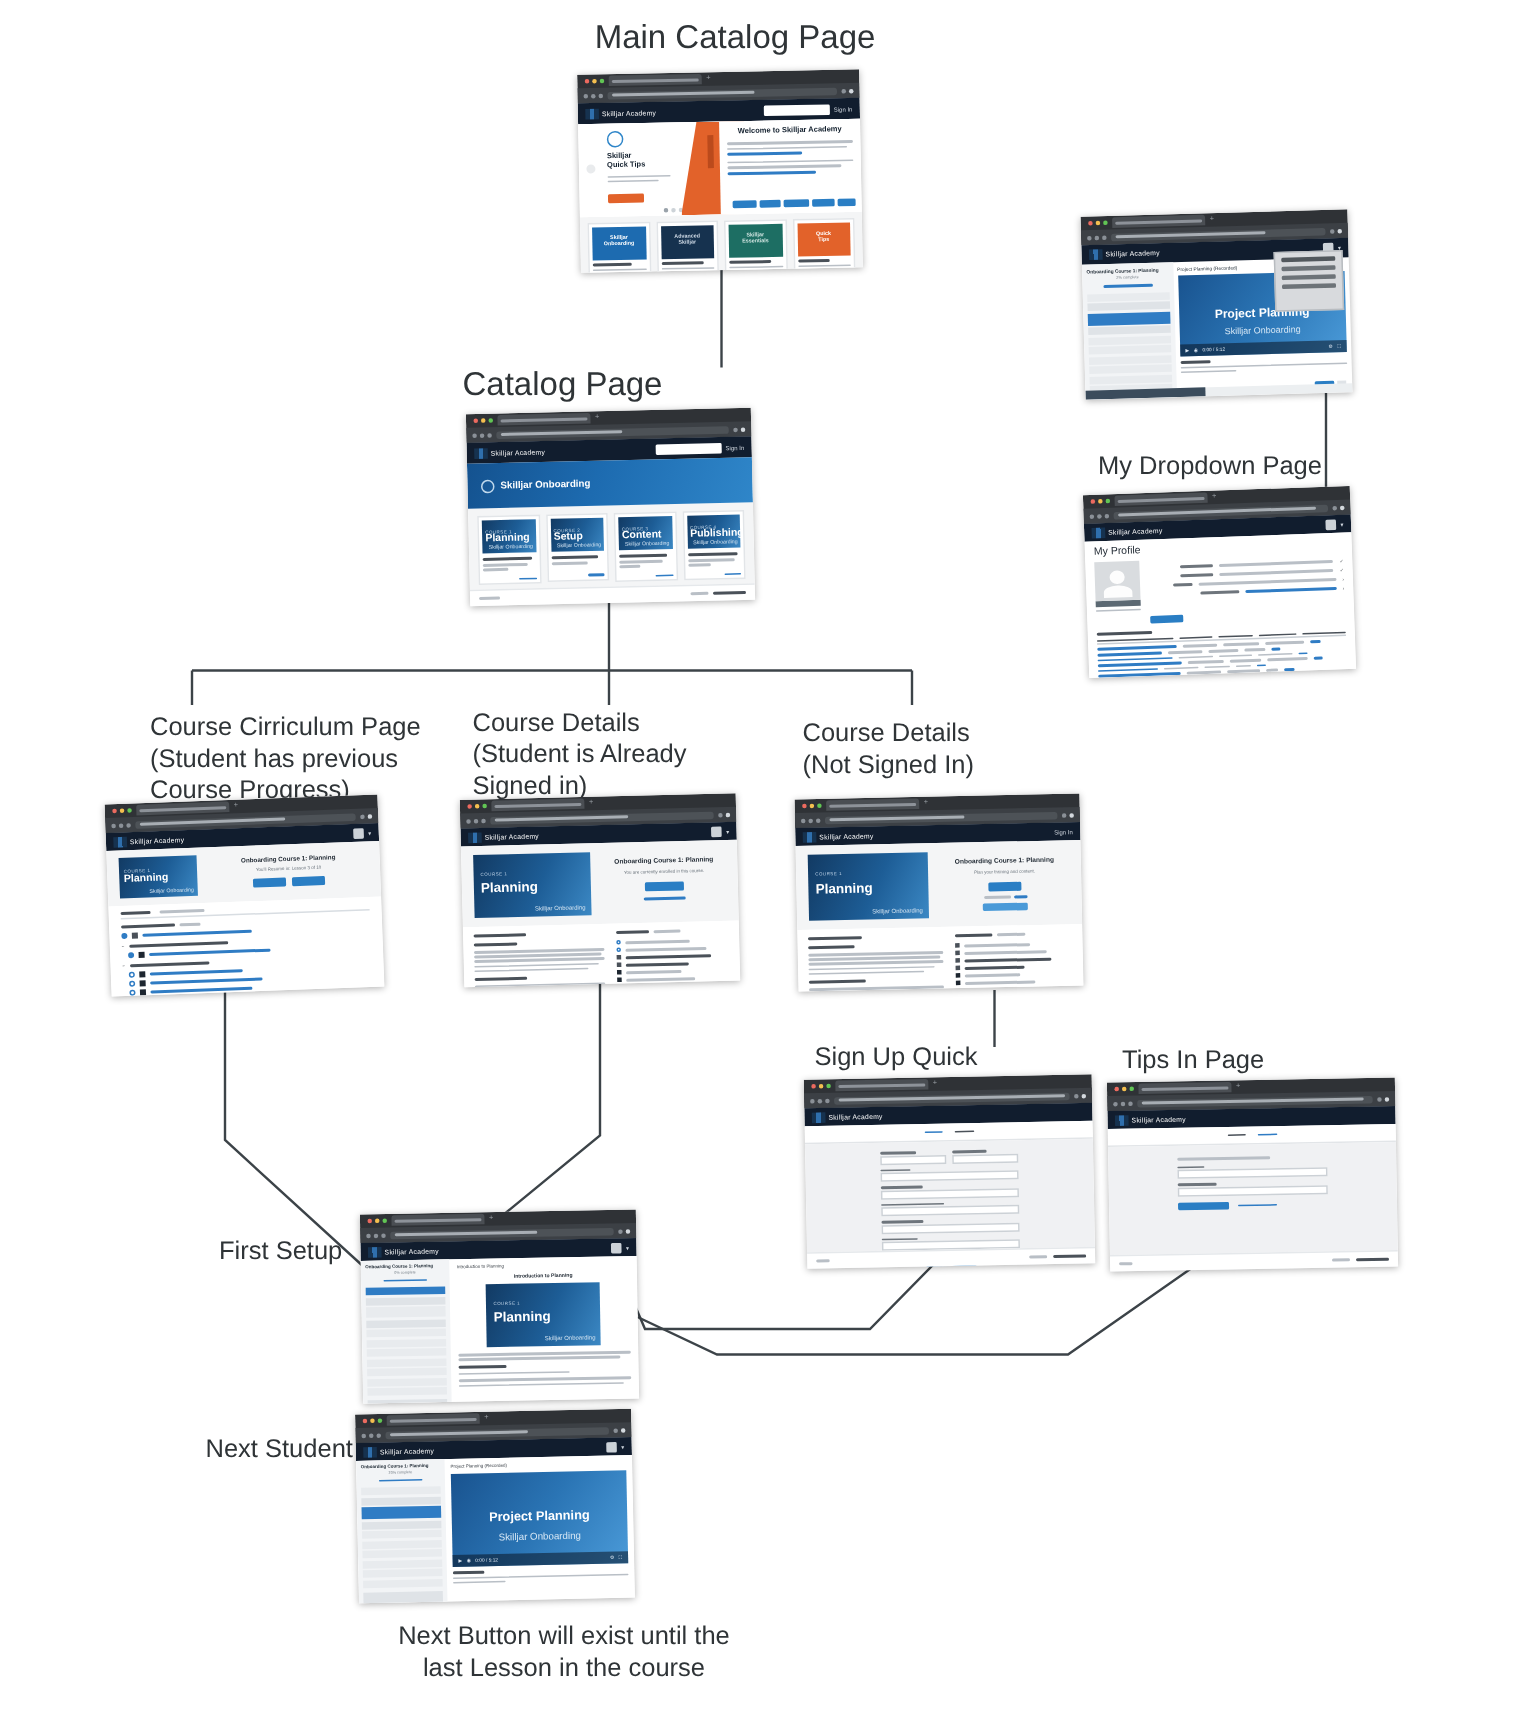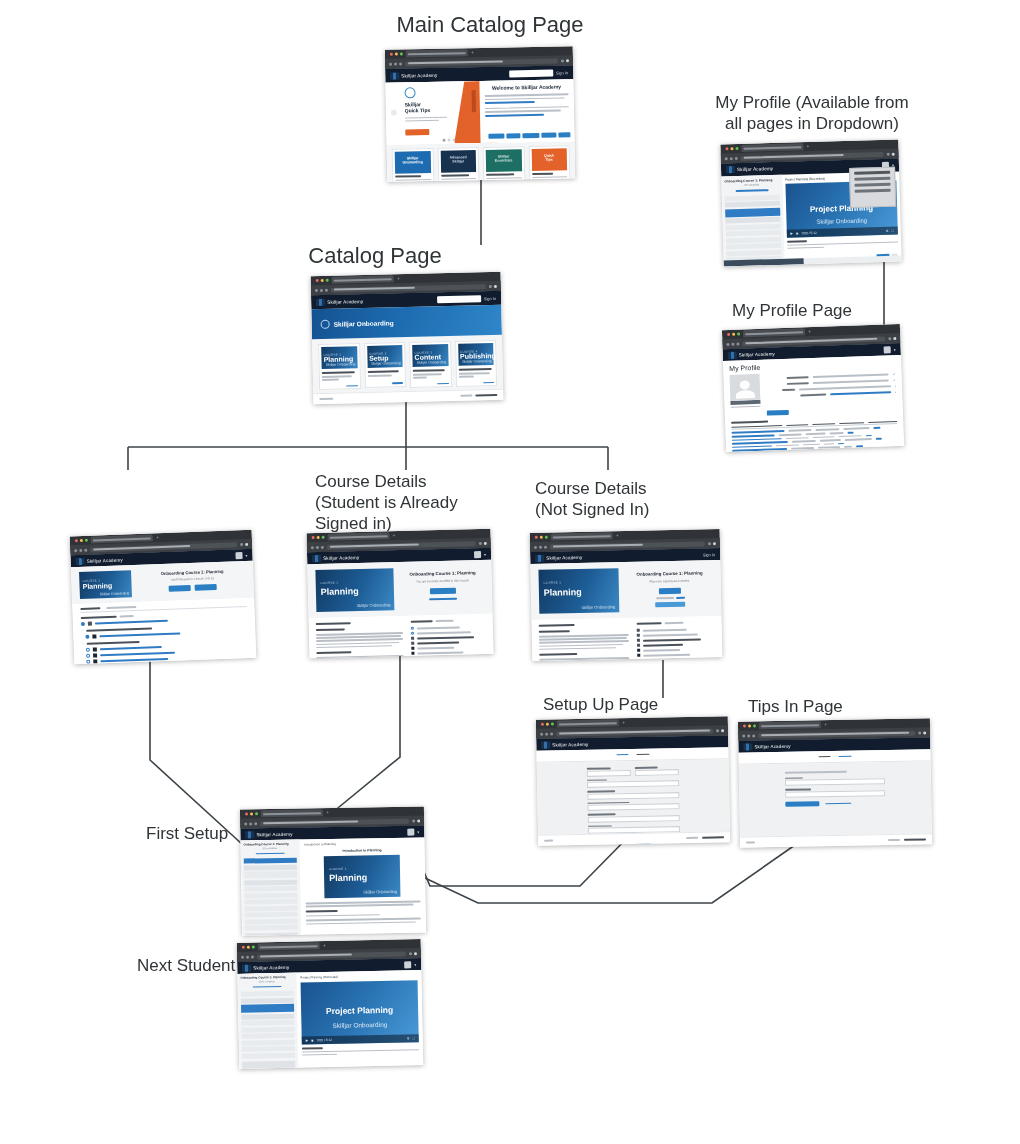--- a/index.html
+++ b/index.html
@@ -93,32 +93,35 @@
     <path d="M663,660 L663,698"></path>
 
     <path d="M637,828 L580,886 L430,886 L424,872"></path>
 
     <path d="M795,845 L712,903 L478,903 L425,878"></path>
   </g>
 </svg>
 
 <div class="lbl big c" style="left:340px;top:12px;width:300px;">Main Catalog Page</div>
 <div class="lbl big c" style="left:280px;top:243px;width:190px;">Catalog Page</div>
-<div class="lbl c" style="left:712px;top:92px;width:200px;">My Profile (Available from
-all pages in Dropdown)</div>
-<div class="lbl" style="left:732px;top:300px;width:200px;">My Profile Page</div>
+<div class="lbl" style="left:732px;top:300px;width:200px;">My Dropdown Page</div>
+<div class="lbl" style="left:100px;top:474px;width:200px;">Course Cirriculum Page
+(Student has  previous
+Course Progress)</div>
 <div class="lbl" style="left:315px;top:471px;width:190px;">Course Details
 (Student is Already
 Signed in)</div>
 <div class="lbl" style="left:535px;top:478px;width:190px;">Course Details
 (Not Signed In)</div>
-<div class="lbl" style="left:543px;top:694px;width:160px;">Setup Up Page</div>
+<div class="lbl" style="left:543px;top:694px;width:160px;">Sign Up Quick</div>
 <div class="lbl" style="left:748px;top:696px;width:160px;">Tips In Page</div>
 <div class="lbl" style="left:146px;top:823px;width:150px;">First Setup</div>
 <div class="lbl" style="left:137px;top:955px;width:150px;">Next Student</div>
+<div class="lbl c" style="left:246px;top:1080px;width:260px;">Next Button will exist until the
+last Lesson in the course</div>
 
 <div class="mock" style="left:386px;top:48px;width:188px;height:132px;transform:rotate(-1.1deg);">
   <div class="chrome">
     <div class="tabbar">
       <div class="dots">
         <div class="dot d1"></div>
         <div class="dot d2"></div>
         <div class="dot d3"></div>
       </div>
       <div class="tab">

